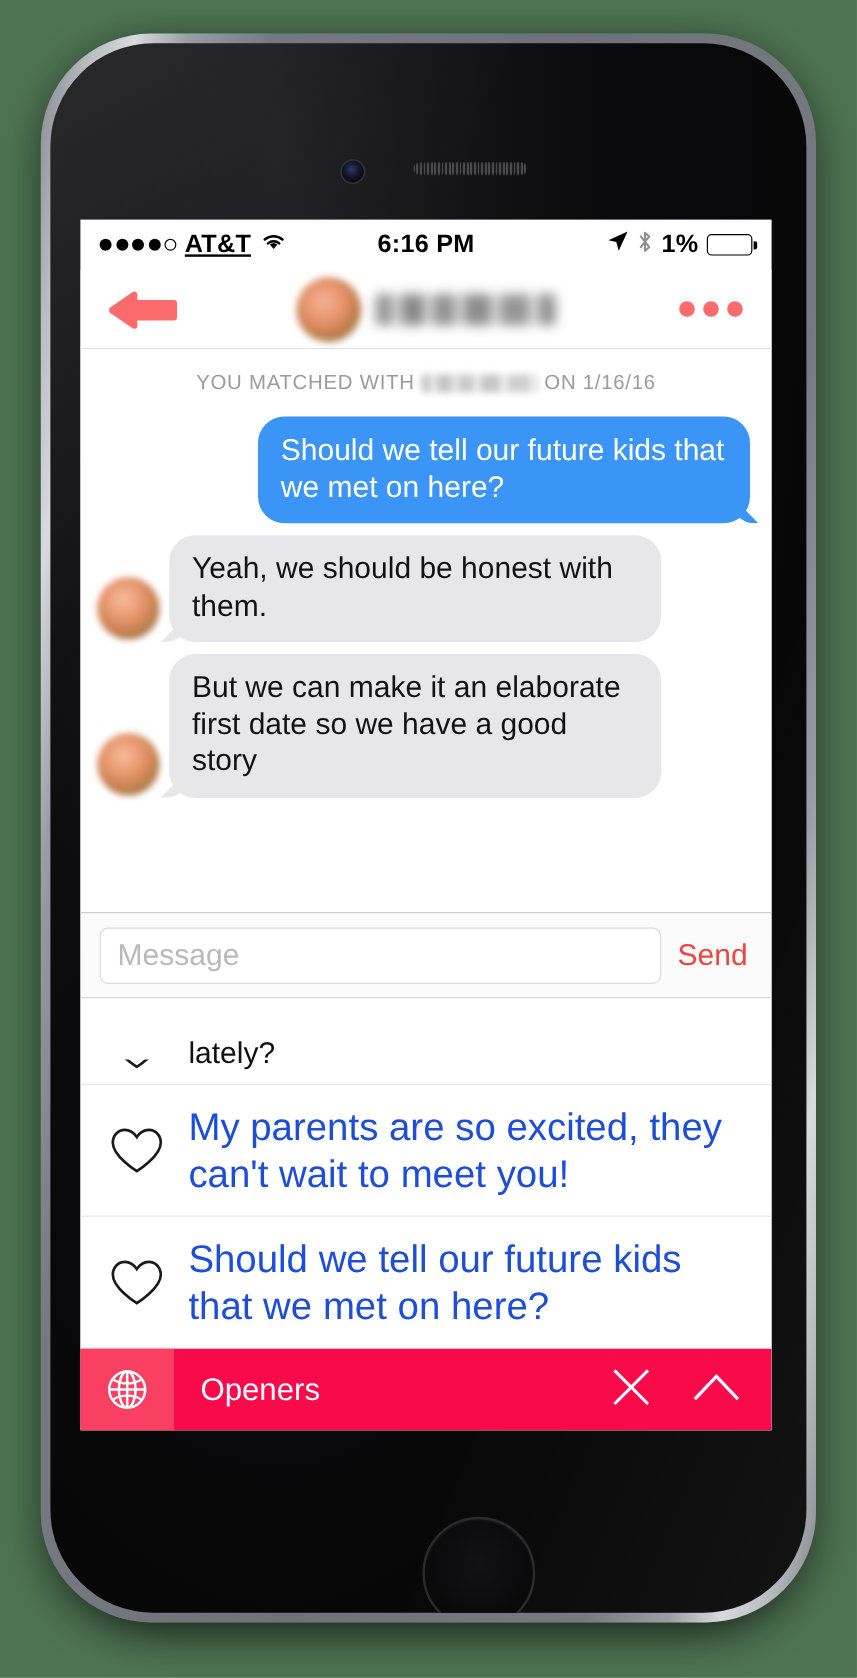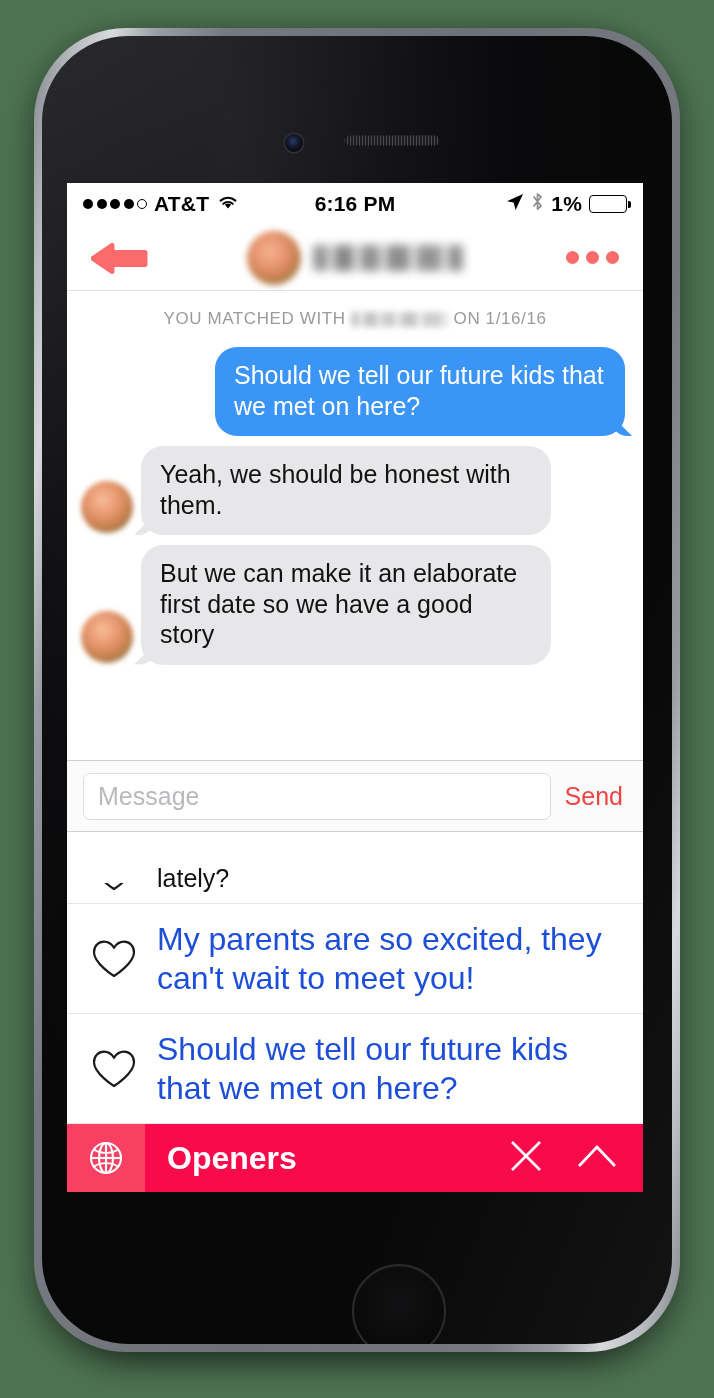--- a/index.html
+++ b/index.html
@@ -92,21 +92,21 @@
   }
 
   
   .status-bar {
     height: 42px; flex: 0 0 42px;
     display: flex; align-items: center;
     padding: 0 16px;
     font-size: 21px; color: #000; font-weight: 600;
     letter-spacing: 0.2px;
   }
-  .sb-left { display: flex; align-items: center; gap: 7px; flex: 1; }
+  .sb-left { display: flex; align-items: center; gap: 7px; flex: 1; text-decoration: underline; }
   .sig-dots { display: flex; align-items: center; gap: 3.5px; }
   .dot { width: 10px; height: 10px; border-radius: 50%; background: #000; }
   .dot.hollow { background: transparent; border: 1.6px solid #000; }
   .carrier { font-size: 21px; font-weight: 600; }
   .sb-center { flex: 0 0 auto; font-size: 21px; font-weight: 700; }
   .sb-right { display: flex; align-items: center; justify-content: flex-end; gap: 7px; flex: 1; }
   .batt-pct { font-size: 21px; font-weight: 600; }
   .batt-shell {
     width: 38px; height: 18px; border: 1.8px solid #000; border-radius: 4px;
     padding: 1.6px; position: relative;
@@ -244,21 +244,21 @@
   .openers-bar {
     flex: 0 0 68px; height: 68px; display: flex; align-items: stretch;
     background: #f80a4b;
   }
   .globe-cell {
     flex: 0 0 78px; background: #fa4062;
     display: flex; align-items: center; justify-content: center;
   }
   .openers-label {
     flex: 1 1 auto; display: flex; align-items: center;
-    padding-left: 22px; color: #fff; font-size: 32px; font-weight: 700;
+    padding-left: 22px; color: #fff; font-size: 26px; font-weight: 400;
   }
   .bar-actions { display: flex; align-items: center; gap: 32px; padding-right: 26px; }
 </style>
 </head>
 <body>
 
 <div class="stage">
 
   <div class="phone-shadow"></div>
   <div class="phone-frame">

